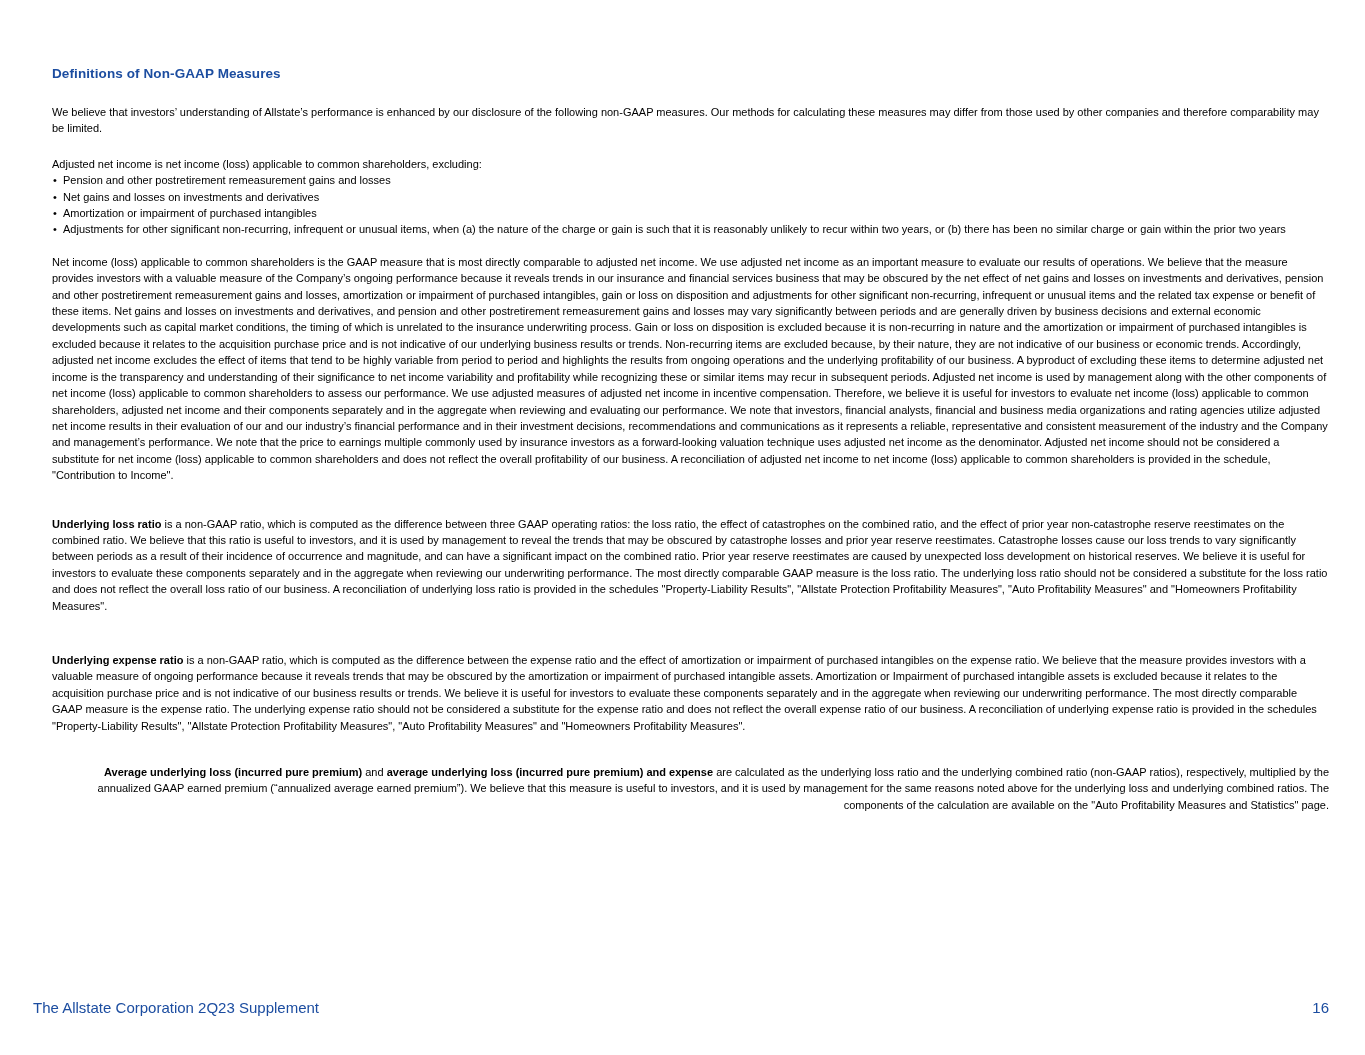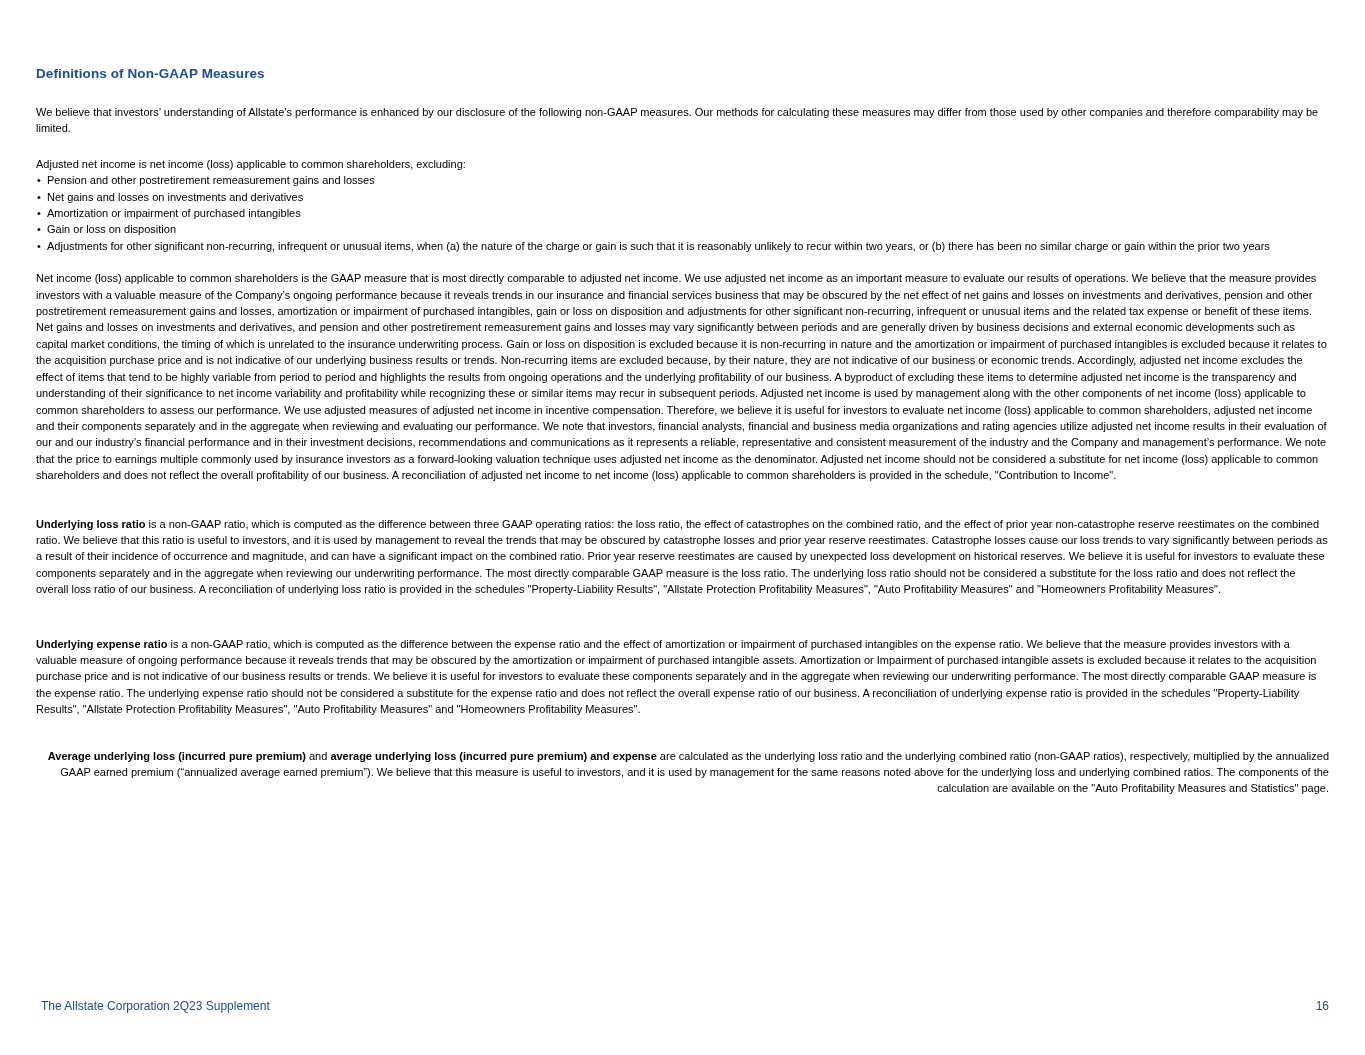--- a/index.html
+++ b/index.html
@@ -9,21 +9,21 @@
     background: #ffffff;
     font-family: "Liberation Sans", "DejaVu Sans", sans-serif;
     overflow: hidden;
   }
   .page {
     position: relative;
     width: 1365px;
     height: 1055px;
   }
   .content {
-    padding: 66px 36px 0 36px;
+    padding: 66px 36px 0 52px;
   }
   h1.title {
     color: #1c4da0;
     font-size: 13.5px;
     font-weight: bold;
     letter-spacing: 0.1px;
   }
   .body-text {
     color: #000000;
     font-size: 11px;
@@ -55,41 +55,39 @@
   .bold { font-weight: bold; }
   .footer {
     position: absolute;
     left: 33px;
     right: 36px;
     top: 999px;
     display: flex;
     justify-content: space-between;
     align-items: flex-end;
     color: #1c4da0;
-    font-size: 12px;
-    margin-left: 8px;
+    font-size: 15px;
   }
 </style>
 </head>
 <body>
 
 <div class="page">
   <div class="content">
 
     <h1 class="title">Definitions of Non-GAAP Measures</h1>
 
     <p class="body-text intro">We believe that investors’ understanding of Allstate’s performance is enhanced by our disclosure of the following non-GAAP measures. Our methods for calculating these measures may differ from those used by other companies and therefore comparability may be limited.</p>
 
     <p class="body-text lead-bold">Adjusted net income is net income (loss) applicable to common shareholders, excluding:</p>
 
     <ul class="bullets body-text">
       <li>Pension and other postretirement remeasurement gains and losses</li>
       <li>Net gains and losses on investments and derivatives</li>
       <li>Amortization or impairment of purchased intangibles</li>
-      <li>Gain or loss on disposition</li>
       <li>Adjustments for other significant non-recurring, infrequent or unusual items, when (a) the nature of the charge or gain is such that it is reasonably unlikely to recur within two years, or (b) there has been no similar charge or gain within the prior two years</li>
     </ul>
 
     <p class="body-text para-net-income">Net income (loss) applicable to common shareholders is the GAAP measure that is most directly comparable to adjusted net income. We use adjusted net income as an important measure to evaluate our results of operations. We believe that the measure provides investors with a valuable measure of the Company’s ongoing performance because it reveals trends in our insurance and financial services business that may be obscured by the net effect of net gains and losses on investments and derivatives, pension and other postretirement remeasurement gains and losses, amortization or impairment of purchased intangibles, gain or loss on disposition and adjustments for other significant non-recurring, infrequent or unusual items and the related tax expense or benefit of these items. Net gains and losses on investments and derivatives, and pension and other postretirement remeasurement gains and losses may vary significantly between periods and are generally driven by business decisions and external economic developments such as capital market conditions, the timing of which is unrelated to the insurance underwriting process. Gain or loss on disposition is excluded because it is non-recurring in nature and the amortization or impairment of purchased intangibles is excluded because it relates to the acquisition purchase price and is not indicative of our underlying business results or trends. Non-recurring items are excluded because, by their nature, they are not indicative of our business or economic trends. Accordingly, adjusted net income excludes the effect of items that tend to be highly variable from period to period and highlights the results from ongoing operations and the underlying profitability of our business. A byproduct of excluding these items to determine adjusted net income is the transparency and understanding of their significance to net income variability and profitability while recognizing these or similar items may recur in subsequent periods. Adjusted net income is used by management along with the other components of net income (loss) applicable to common shareholders to assess our performance. We use adjusted measures of adjusted net income in incentive compensation. Therefore, we believe it is useful for investors to evaluate net income (loss) applicable to common shareholders, adjusted net income and their components separately and in the aggregate when reviewing and evaluating our performance. We note that investors, financial analysts, financial and business media organizations and rating agencies utilize adjusted net income results in their evaluation of our and our industry’s financial performance and in their investment decisions, recommendations and communications as it represents a reliable, representative and consistent measurement of the industry and the Company and management’s performance. We note that the price to earnings multiple commonly used by insurance investors as a forward-looking valuation technique uses adjusted net income as the denominator. Adjusted net income should not be considered a substitute for net income (loss) applicable to common shareholders and does not reflect the overall profitability of our business. A reconciliation of adjusted net income to net income (loss) applicable to common shareholders is provided in the schedule, "Contribution to Income".</p>
 
     <p class="body-text para-ulr"><span class="bold">Underlying loss ratio</span><span> is a non-GAAP ratio, which is computed as the difference between three GAAP operating ratios: the loss ratio, the effect of catastrophes on the combined ratio, and the effect of prior year non-catastrophe reserve reestimates on the combined ratio. We believe that this ratio is useful to investors, and it is used by management to reveal the trends that may be obscured by catastrophe losses and prior year reserve reestimates. Catastrophe losses cause our loss trends to vary significantly between periods as a result of their incidence of occurrence and magnitude, and can have a significant impact on the combined ratio. Prior year reserve reestimates are caused by unexpected loss development on historical reserves. We believe it is useful for investors to evaluate these components separately and in the aggregate when reviewing our underwriting performance. The most directly comparable GAAP measure is the loss ratio. The underlying loss ratio should not be considered a substitute for the loss ratio and does not reflect the overall loss ratio of our business. A reconciliation of underlying loss ratio is provided in the schedules "Property-Liability Results", "Allstate Protection Profitability Measures", "Auto Profitability Measures" and "Homeowners Profitability Measures".</span></p>
 
     <p class="body-text para-uer"><span class="bold">Underlying expense ratio</span><span> is a non-GAAP ratio, which is computed as the difference between the expense ratio and the effect of amortization or impairment of purchased intangibles on the expense ratio. We believe that the measure provides investors with a valuable measure of ongoing performance because it reveals trends that may be obscured by the amortization or impairment of purchased intangible assets. Amortization or Impairment of purchased intangible assets is excluded because it relates to the acquisition purchase price and is not indicative of our business results or trends. We believe it is useful for investors to evaluate these components separately and in the aggregate when reviewing our underwriting performance. The most directly comparable GAAP measure is the expense ratio. The underlying expense ratio should not be considered a substitute for the expense ratio and does not reflect the overall expense ratio of our business. A reconciliation of underlying expense ratio is provided in the schedules "Property-Liability Results", "Allstate Protection Profitability Measures", "Auto Profitability Measures" and "Homeowners Profitability Measures".</span></p>
 
     <p class="body-text para-avg"><span class="bold">Average underlying loss (incurred pure premium)</span><span> and </span><span class="bold">average underlying loss (incurred pure premium) and expense</span><span> are calculated as the underlying loss ratio and the underlying combined ratio (non-GAAP ratios), respectively, multiplied by the annualized GAAP earned premium (“annualized average earned premium”). We believe that this measure is useful to investors, and it is used by management for the same reasons noted above for the underlying loss and underlying combined ratios. The components of the calculation are available on the "Auto Profitability Measures and Statistics" page.</span></p>

